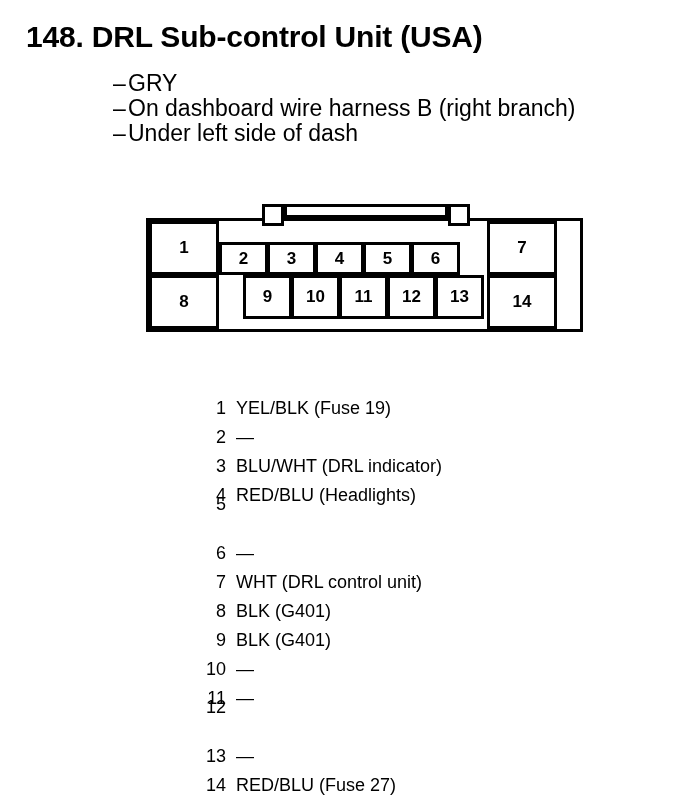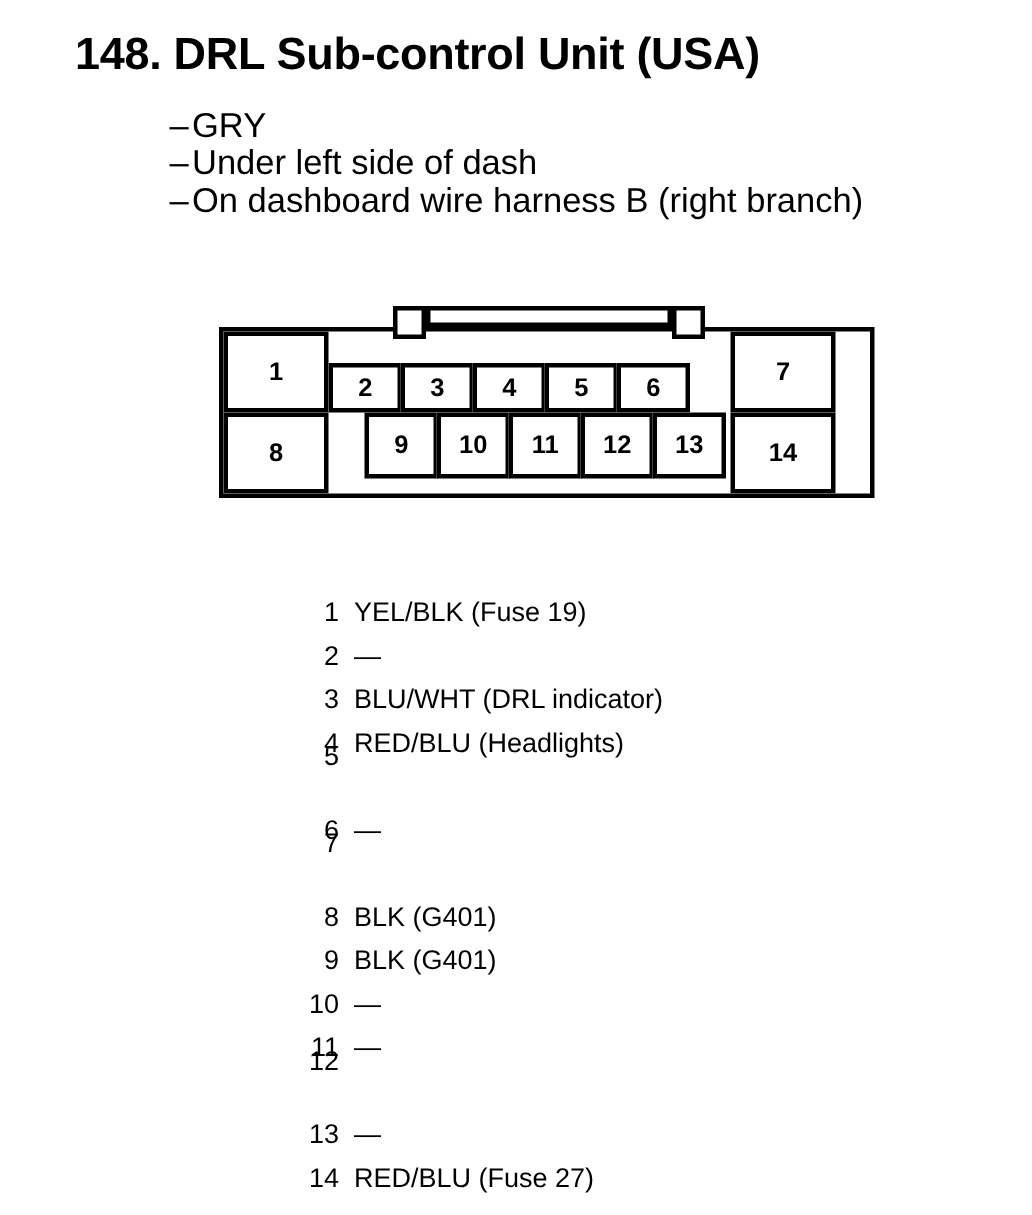--- a/index.html
+++ b/index.html
@@ -18,21 +18,20 @@
 
   
   .title {
     position: absolute;
     left: 26px;
     top: 20px;
     font-size: 30px;
     font-weight: bold;
     letter-spacing: -0.2px;
     white-space: nowrap;
-    margin-left: 24px;
   }
 
   
   .notes {
     position: absolute;
     left: 113px;
     top: 71px;
     font-size: 23px;
     line-height: 25px;
   }
@@ -110,22 +109,22 @@
     margin-top: 20px;
   }
 </style>
 </head>
 <body>
 
 <div class="title">148.  DRL Sub-control Unit (USA)</div>
 
 <div class="notes">
   <div class="note-line"><span class="note-dash">–</span><span>GRY</span></div>
+  <div class="note-line"><span class="note-dash">–</span><span>On dashboard wire harness B (right branch)</span></div>
   <div class="note-line"><span class="note-dash">–</span><span>Under left side of dash</span></div>
-  <div class="note-line"><span class="note-dash">–</span><span>On dashboard wire harness B (right branch)</span></div>
 </div>
 
 <div class="connector">
   <div class="conn-body"></div>
   <div class="tab tab-left"></div>
   <div class="tab tab-mid"></div>
   <div class="tab tab-right"></div>
 
   <div class="pin" style="left:3px;   top:17px; width:70px; height:54px;">1</div>
   <div class="pin" style="left:73px;  top:38px; width:49px; height:33px;">2</div>
@@ -163,20 +162,21 @@
     </div>
   <div class="legend-row">
       <span class="legend-num">5</span>
     </div>
   <div class="legend-row">
       <span class="legend-num">6</span>
       <span class="legend-desc">—</span>
     </div>
   <div class="legend-row">
       <span class="legend-num">7</span>
+      <span class="legend-desc">WHT (DRL control unit)</span>
     </div>
   <div class="legend-row">
       <span class="legend-num">8</span>
       <span class="legend-desc">BLK (G401)</span>
     </div>
   <div class="legend-row">
       <span class="legend-num">9</span>
       <span class="legend-desc">BLK (G401)</span>
     </div>
   <div class="legend-row">

